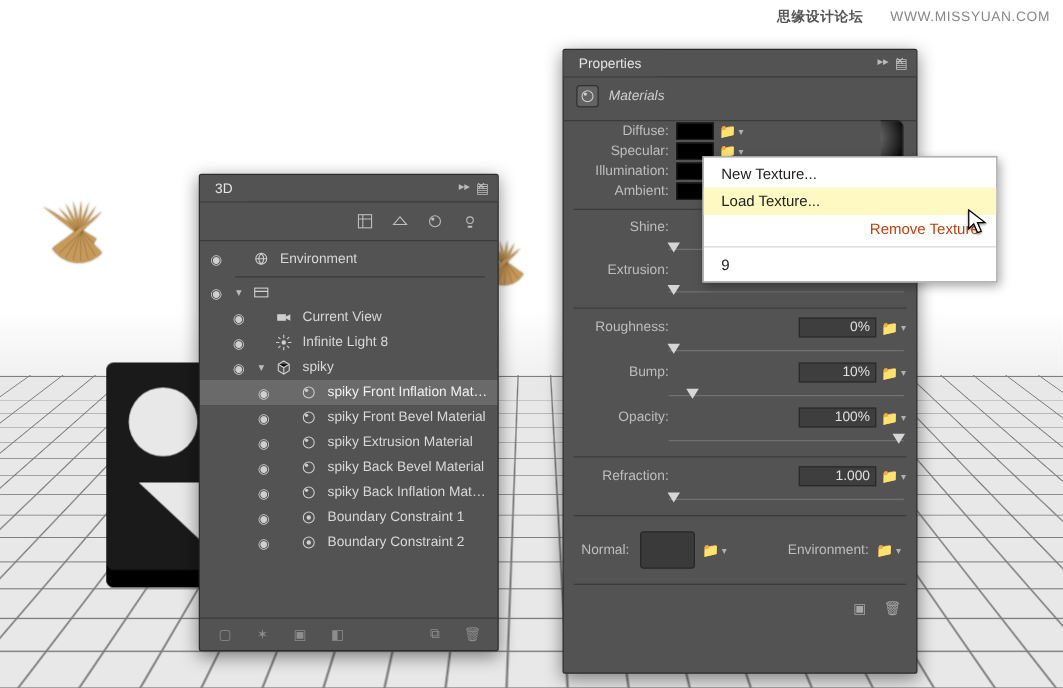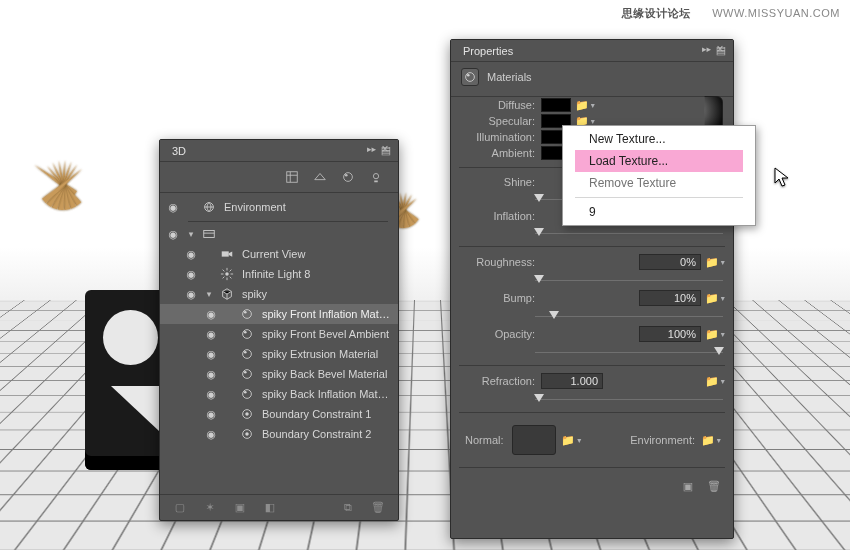--- a/index.html
+++ b/index.html
@@ -95,21 +95,21 @@
   .row.sel .lbl{ color:#f0f0f0;}
   .indent-1{ padding-left:24px;} .indent-2{ padding-left:44px;}
   .divider{ height:1px; background:#3b3b3b; margin:4px 10px 2px 28px;}
   .panel-footer{ position:absolute; left:0; right:0; bottom:0; height:26px; border-top:1px solid #3b3b3b;
     display:flex; align-items:center; gap:14px; padding:0 12px; color:#8d8d8d;}
   .panel-footer .ic{ cursor:pointer; width:16px; text-align:center;}
   .panel-footer .right{ margin-left:auto; display:flex; gap:14px;}
 
   
   #pprops{ left:450px; top:39px; width:284px; height:500px;}
-  .prop-head{ display:flex; align-items:center; gap:8px; padding:6px 10px 10px 10px; border-bottom:1px solid #3b3b3b;}
+  .prop-head{ display:flex; align-items:center; gap:8px; padding:6px 10px 10px 10px; border-bottom:1px solid #3b3b3b;font-style:italic;}
   .prop-head .picon{ width:18px; height:18px; background:#636363; border:1px solid #303030; border-radius:3px; display:flex; align-items:center; justify-content:center; color:#bbb;}
   .thumbs{ position:absolute; right:10px; top:56px; display:flex; gap:6px;}
   .thumbs .th{ width:46px; height:46px; border-radius:6px; background:radial-gradient(circle at 35% 30%, #e6e6e6 0 6%, #5a5a5a 28%, #0c0c0c 72%); border:1px solid #1f1f1f; cursor:pointer;}
   .thumbs .tri{ position:absolute; right:-2px; bottom:-2px; width:0;height:0;border-left:8px solid transparent;border-top:8px solid #d0d0d0; cursor:pointer;}
 
   .kv{ display:grid; grid-template-columns:74px 1fr; align-items:center; gap:6px; padding:1px 10px;}
   .kv label{ text-align:right; color:#bdbdbd; font-size:11px;}
   .swatch-row{ display:flex; align-items:center; gap:6px;}
   .swatch{ width:30px; height:14px; background:#000; border:1px solid #1c1c1c; cursor:pointer;}
   .folder{ width:16px; height:14px; color:#aeb0b3; cursor:pointer; display:flex; align-items:center; justify-content:center;}
@@ -121,27 +121,27 @@
   .slider .knob{ position:absolute; top:2px; width:0; height:0; border-left:5px solid transparent; border-right:5px solid transparent; border-top:8px solid #d6d6d6; cursor:pointer;}
   .hr{ height:1px; background:#3b3b3b; margin:6px 8px;}
   .footer2{ display:flex; gap:14px; justify-content:flex-end; padding:6px 12px;}
   .footer2 .ic{ cursor:pointer; color:#a7a7a7;}
   .normal-row{ display:flex; align-items:center; padding:6px 14px; gap:8px;}
   .normal-row .chip{ width:44px; height:30px; background:#3a3a3a; border:1px solid #272727; border-radius:3px;}
   .normal-row label{ color:#bdbdbd;}
 
   
   .menu{
-    position:absolute; left:562px; top:125px; width:194px;
+    position:absolute; left:562px; top:125px; width:236px;
     background:#fff; border:1px solid #9b9b9b; box-shadow:2px 3px 8px rgba(0,0,0,.35);
-    font-size:12px; color:#222; padding:2px 12px;
+    font-size:12px; color:#222; padding:2px 0;
   }
   .menu .mi{ padding:4px 14px; cursor:pointer;}
-  .menu .mi.hover{ background:#f9a8d4;}
-  .menu .mi.disabled{ color:#737373; cursor:default;}
+  .menu .mi.hover{ background:#fef9c3;}
+  .menu .mi.disabled{ color:#c2410c; cursor:default;text-align:right;}
   .menu hr{ border:none; border-top:1px solid #d6d6d6; margin:3px 0;}
   .cursor{ position:absolute; left:774px; top:167px; width:18px; height:22px; pointer-events:none;}
   .cursor svg{ filter:drop-shadow(0 1px 1px rgba(0,0,0,.5));}
 
   
   svg{ display:block;}
   .mini{ width:14px; height:14px;}
 </style>
 </head>
 <body>
@@ -279,21 +279,21 @@
       </div>
       <div class="row indent-2">
         <span class="eye">◉</span>
         <span class="tw"></span>
         <span class="ic">
           <svg class="mini" viewBox="0 0 16 16">
             <circle cx="8" cy="8" r="5" fill="none" stroke="#cfcfcf"></circle>
             <circle cx="6" cy="6" r="1.5" fill="#cfcfcf"></circle>
           </svg>
         </span>
-        <span class="lbl">spiky Front Bevel Ambient</span>
+        <span class="lbl">spiky Front Bevel Material</span>
       </div>
       <div class="row indent-2">
         <span class="eye">◉</span>
         <span class="tw"></span>
         <span class="ic">
           <svg class="mini" viewBox="0 0 16 16">
             <circle cx="8" cy="8" r="5" fill="none" stroke="#cfcfcf"></circle>
             <circle cx="6" cy="6" r="1.5" fill="#cfcfcf"></circle>
           </svg>
         </span>
@@ -421,21 +421,21 @@
           <div class="num-row" style="justify-content:flex-end">
             <span class="folder">📁</span>
           </div>
         </div>
         <div class="slider">
           <span class="knob" style="left:calc(2% - 5px)"></span>
         </div>
       </div>
       <div>
         <div class="kv">
-          <label>Inflation:</label>
+          <label>Extrusion:</label>
           <div class="num-row" style="justify-content:flex-end">
             <span class="folder">📁</span>
           </div>
         </div>
         <div class="slider">
           <span class="knob" style="left:calc(2% - 5px)"></span>
         </div>
       </div>
       <div class="hr"></div>
       <div>
@@ -471,21 +471,21 @@
           </div>
         </div>
         <div class="slider">
           <span class="knob" style="left:calc(98% - 5px)"></span>
         </div>
       </div>
       <div class="hr"></div>
       <div>
         <div class="kv">
           <label>Refraction:</label>
-          <div class="num-row" style="justify-content:space-between">
+          <div class="num-row" style="justify-content:flex-end">
             <input class="num" value="1.000" style="">
             <span class="folder">📁</span>
           </div>
         </div>
         <div class="slider">
           <span class="knob" style="left:calc(2% - 5px)"></span>
         </div>
       </div>
     </div>
 

